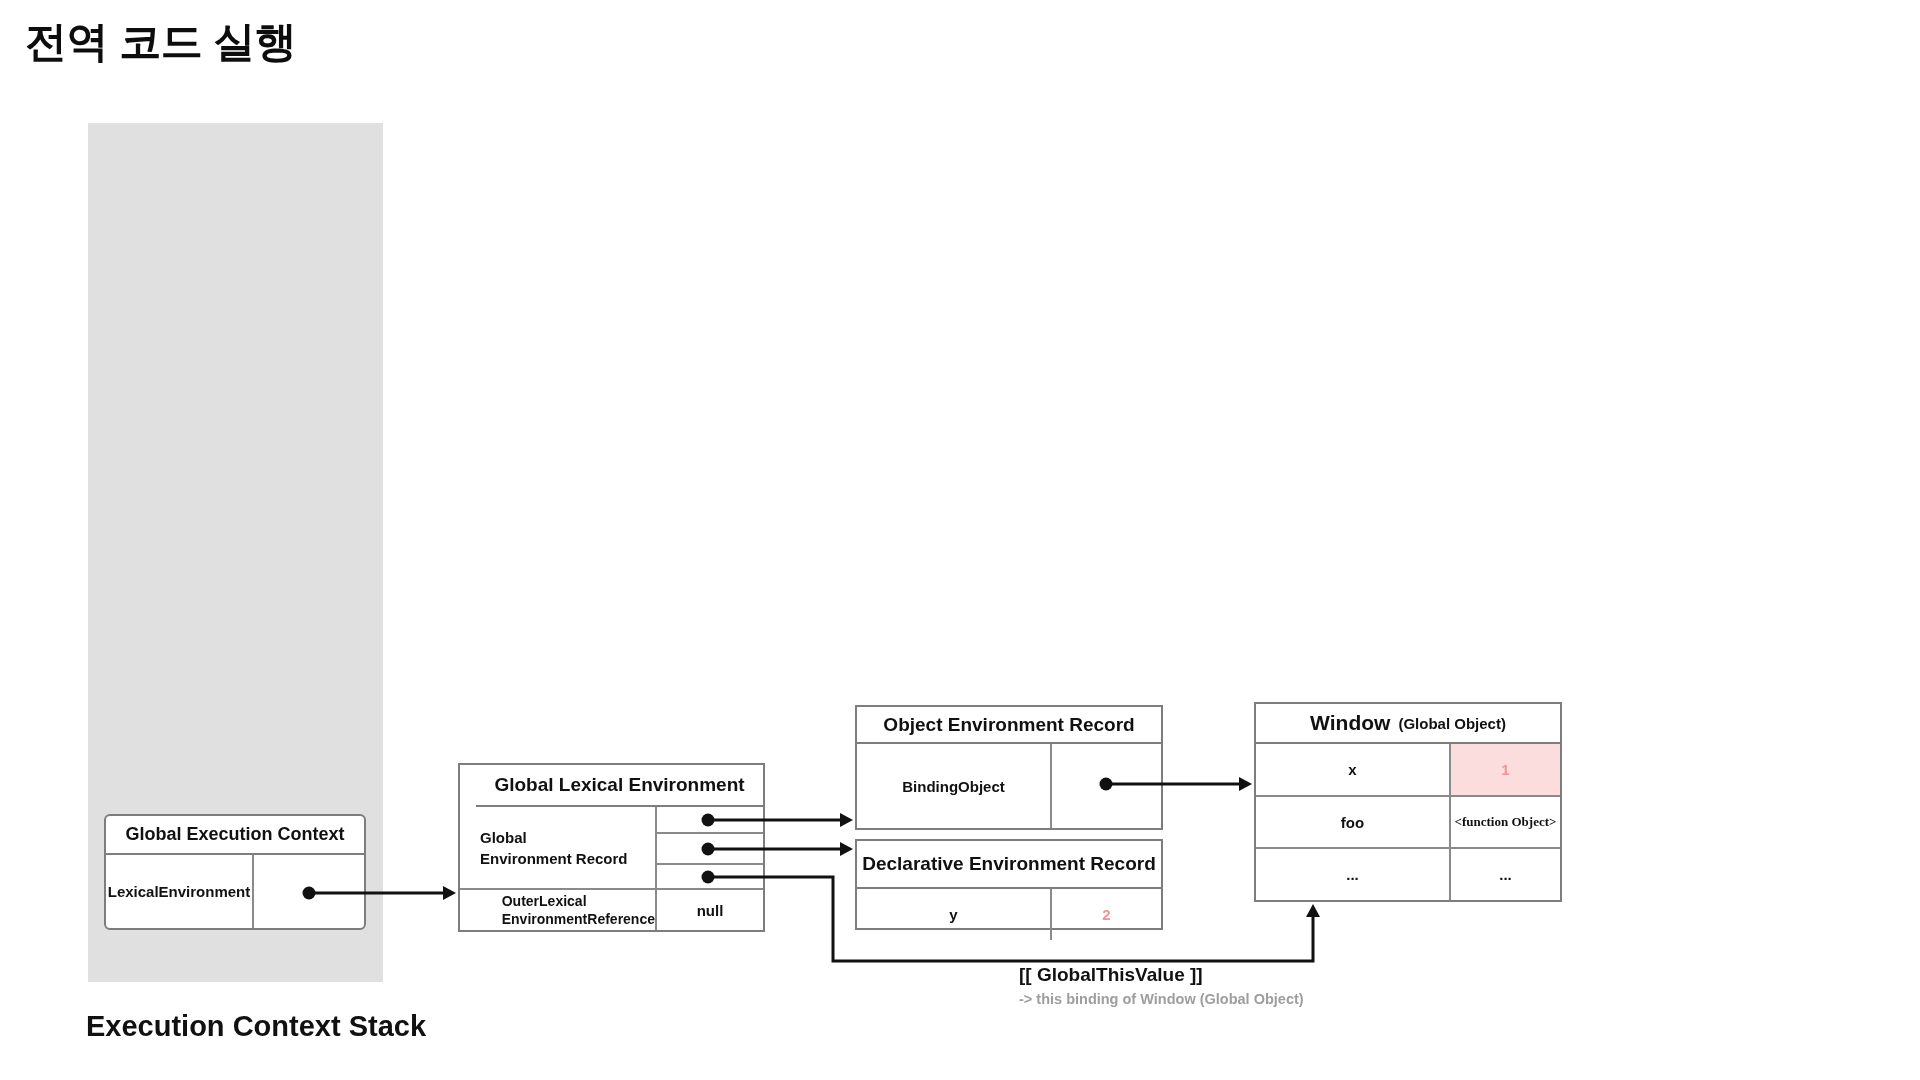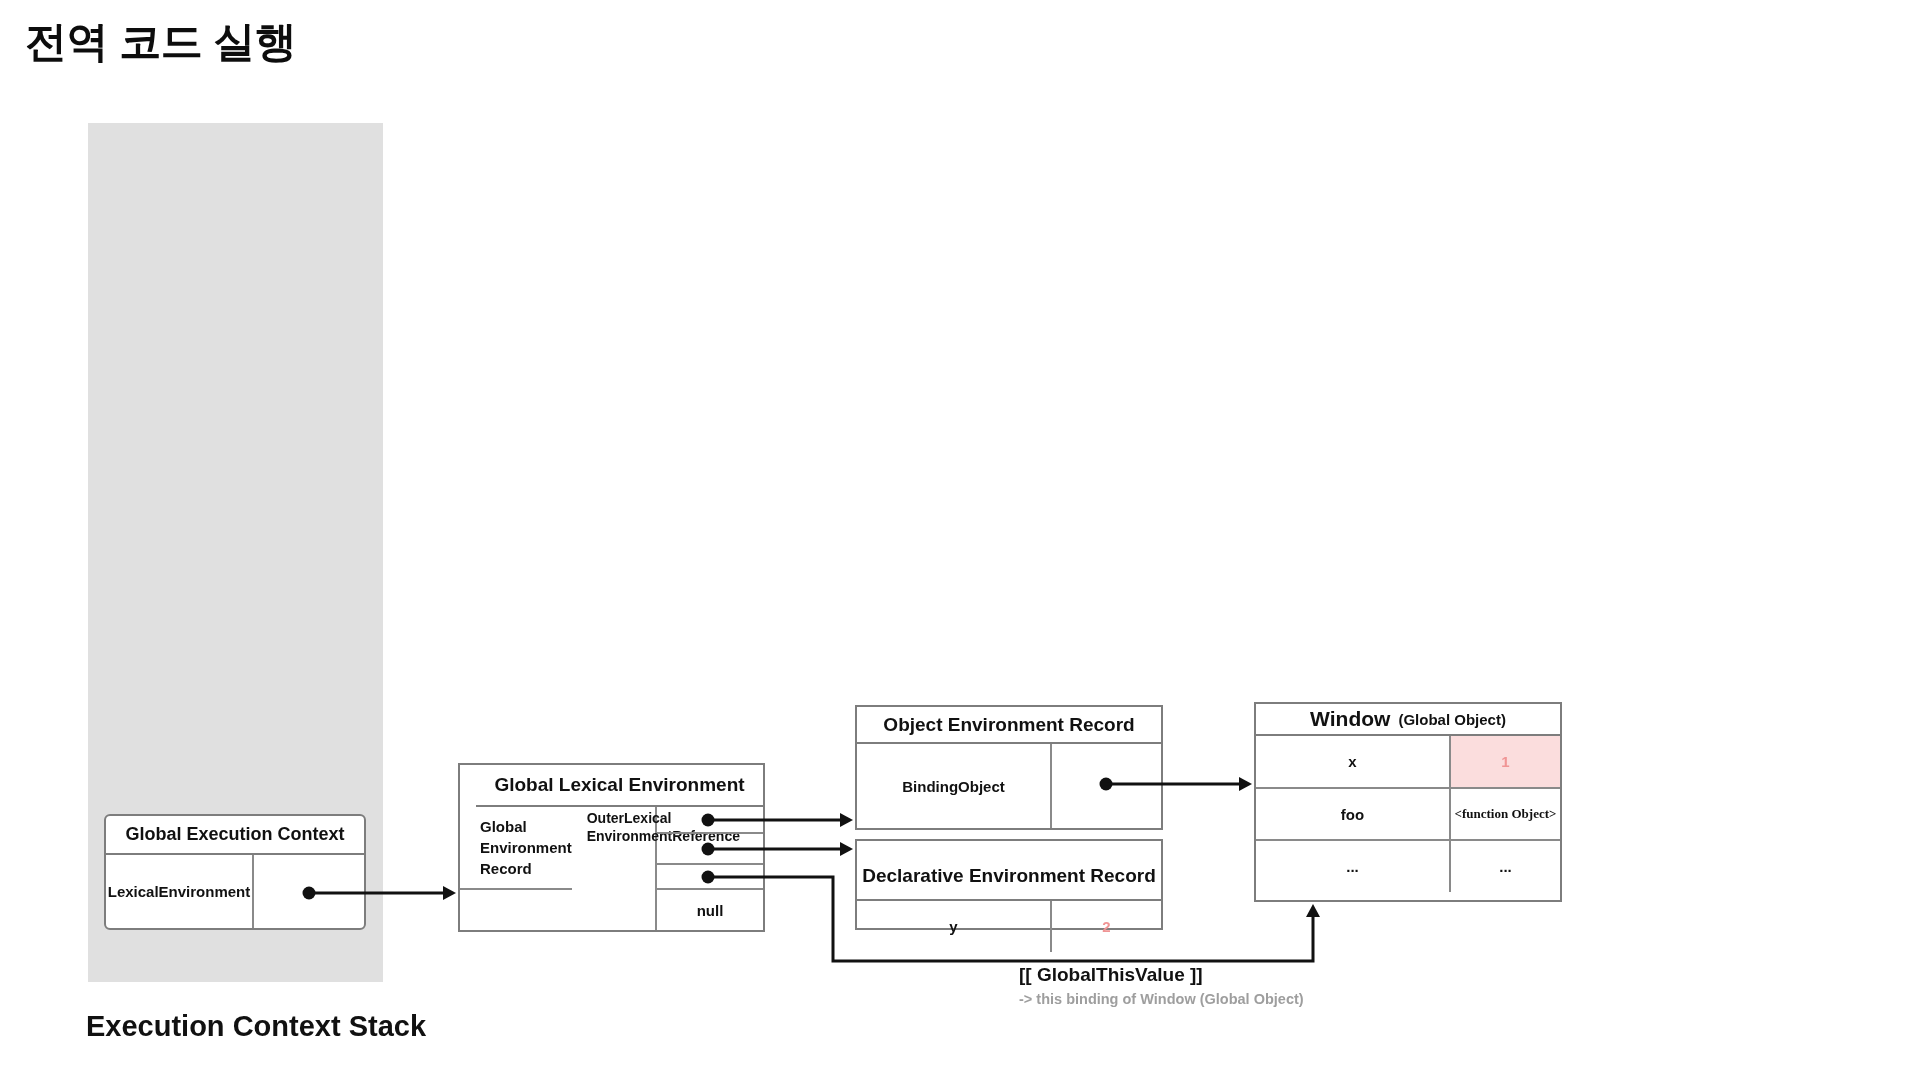--- a/index.html
+++ b/index.html
@@ -39,21 +39,21 @@
   .gec { left: 104px; top: 814px; width: 262px; height: 116px; border-radius: 6px; }
   .gec .box-header { height: 39px; font-size: 18px; }
   .gec .box-body { height: 73px; }
   .gec .cell-left { width: 148px; font-size: 15px; }
   .gec .cell-right { flex: 1; }
 
   
   .gle { left: 458px; top: 763px; width: 307px; height: 169px; }
   .gle .box-header { height: 42px; font-size: 19px; margin-left: 16px; }
   .gle .box-body { height: 123px; }
-  .gle .col-left { width: 195px; display: flex; }
+  .gle .col-left { width: 195px; display: flex; flex-direction: column; }
   .gle .col-right { flex: 1; display: flex; flex-direction: column; }
   .gle .record-cell {
     height: 83px; justify-content: flex-start; text-align: left;
     padding-left: 20px; font-size: 15px; line-height: 21px;
   }
   .gle .outer-cell {
     height: 40px; justify-content: flex-end; text-align: left;
     padding-left: 15px; font-size: 14px; line-height: 18px;
   }
   .gle .slot-1 { height: 27px; }
@@ -63,28 +63,28 @@
 
   
   .oer { left: 855px; top: 705px; width: 308px; height: 125px; }
   .oer .box-header { height: 37px; font-size: 19px; }
   .oer .box-body { height: 84px; }
   .oer .cell-left { width: 195px; font-size: 15px; }
   .oer .cell-right { flex: 1; }
 
   
   .der { left: 855px; top: 839px; width: 308px; height: 91px; }
-  .der .box-header { height: 48px; font-size: 19px; margin-top: 12px; }
+  .der .box-header { height: 48px; font-size: 19px; }
   .der .box-body { height: 51px; }
   .der .cell-left { width: 195px; font-size: 15px; }
   .der .cell-right { flex: 1; font-size: 15px; color: #f09595; }
 
   
   .win { left: 1254px; top: 702px; width: 308px; height: 200px; }
-  .win .box-header { height: 32px; gap: 8px; }
+  .win .box-header { height: 40px; gap: 8px; }
   .win .win-title { font-size: 21px; font-weight: 700; }
   .win .win-subtitle { font-size: 15px; font-weight: 700; }
   .win .win-row { display: flex; box-sizing: border-box; }
   .win .r1 { height: 53px; }
   .win .r2 { height: 52px; }
   .win .r3 { height: 51px; }
   .win .cell-left { width: 195px; font-size: 15px; }
   .win .cell-right { flex: 1; font-size: 15px; }
   .win .highlight { background: #fbdddd; color: #f09595; }
   .win .fn-val { font-size: 13px; font-family: Liberation Serif, serif; }

